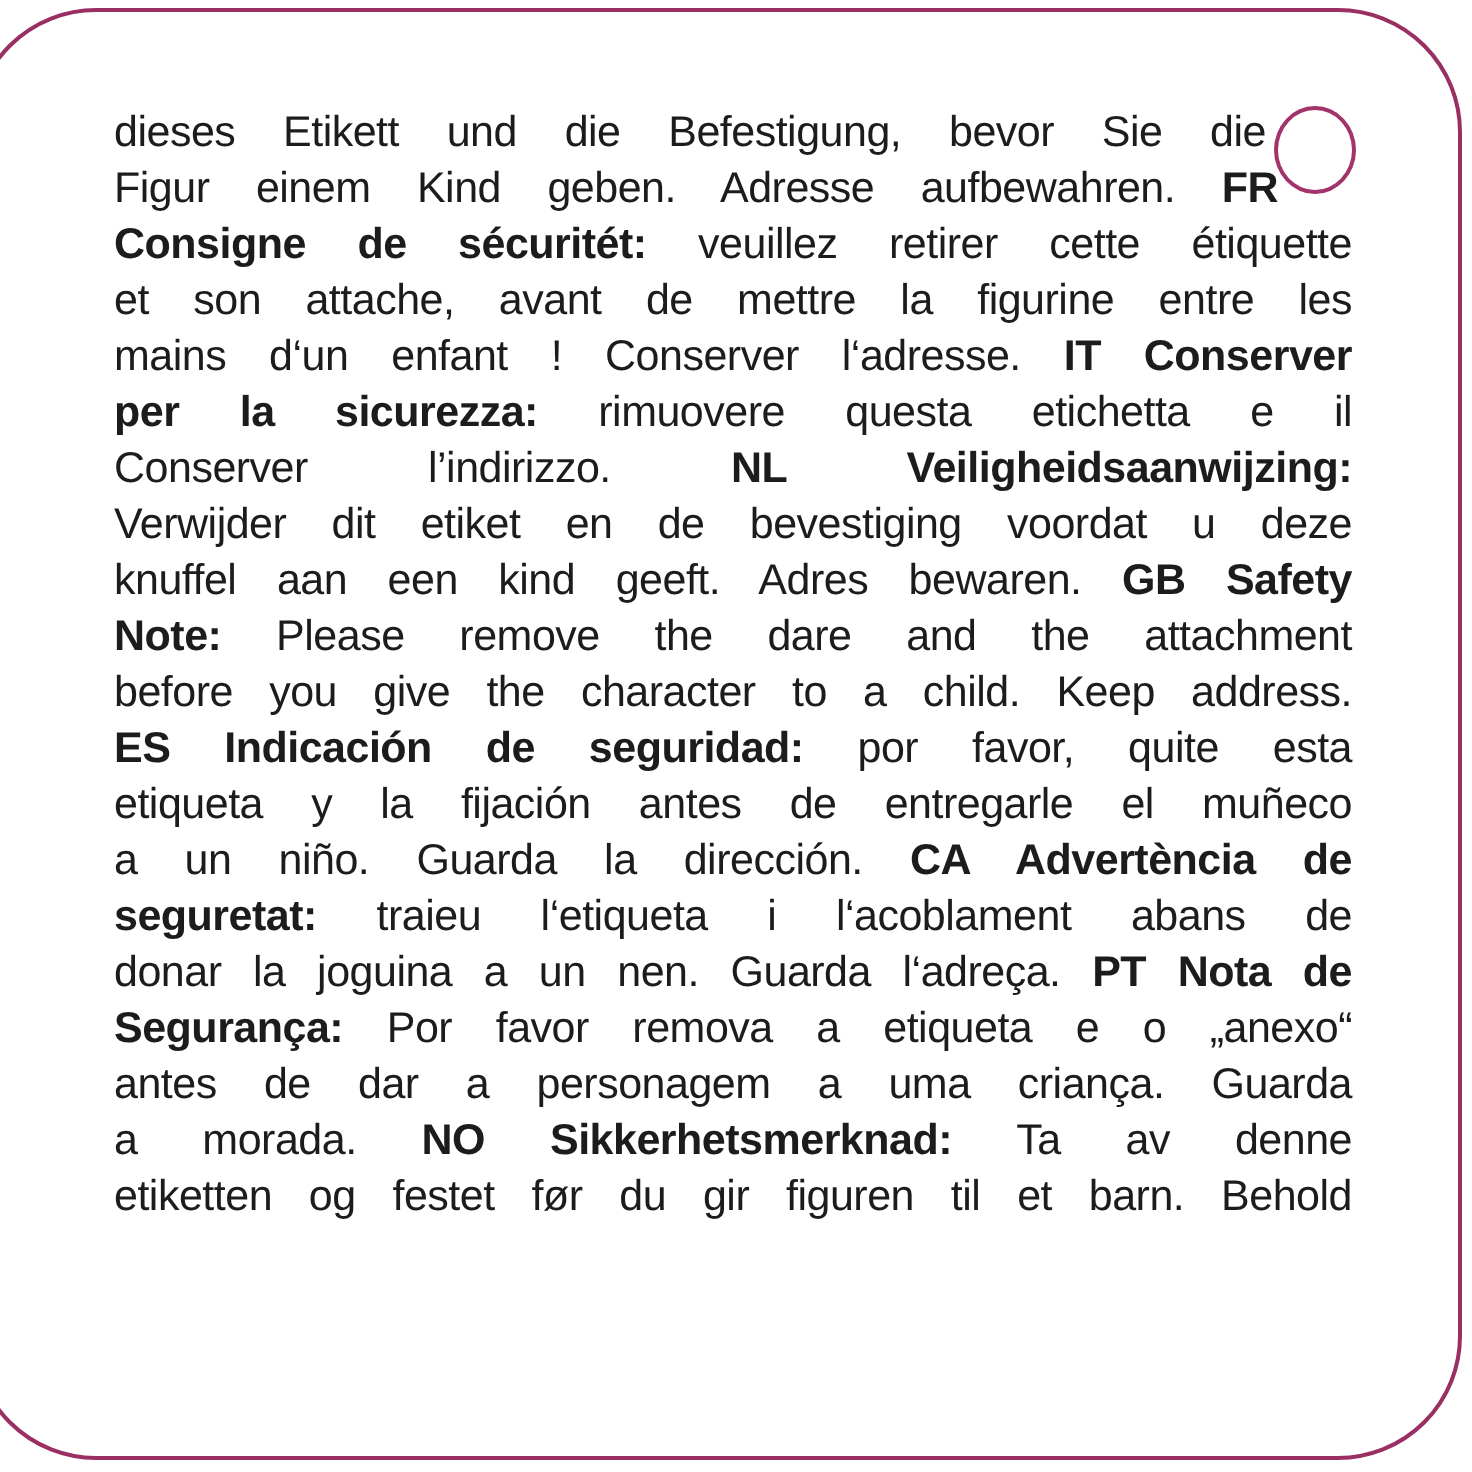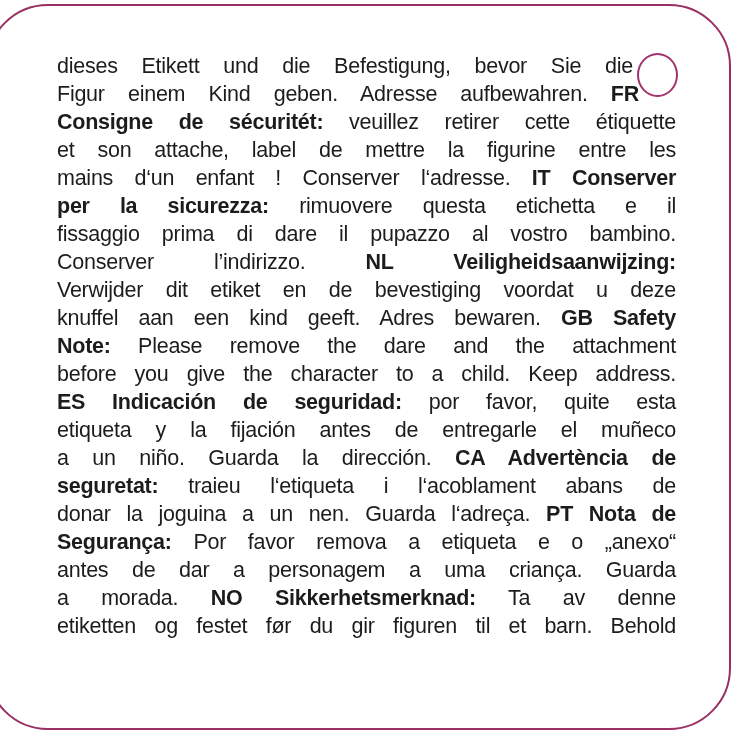--- a/index.html
+++ b/index.html
@@ -63,24 +63,23 @@
 </head>
 <body>
 
 <div id="stage">
   <div class="border-rect" style="border-color: rgb(154, 47, 99);"></div>
   <div class="hang-hole"></div>
   <div class="text-block" style="color: rgb(28, 28, 28);">
       <div class="line line-2"><span>dieses Etikett und die Befestigung, bevor Sie die</span></div>
       <div class="line line-3"><span>Figur einem Kind geben. Adresse aufbewahren. </span><b>FR</b></div>
       <div class="line line-4"><b>Consigne de sécuritét:</b><span> veuillez retirer cette étiquette</span></div>
-      <div class="line line-5"><span>et son attache, label de mettre la figurine entre les</span></div>
+      <div class="line line-5"><span>et son attache, avant de mettre la figurine entre les</span></div>
       <div class="line line-6"><span>mains d‘un enfant ! Conserver l‘adresse. </span><b>IT Conserver</b></div>
       <div class="line line-7"><b>per la sicurezza:</b><span> rimuovere questa etichetta e il</span></div>
-      <div class="line line-8"><span>fissaggio prima di dare il pupazzo al vostro bambino.</span></div>
       <div class="line line-9"><span>Conserver l’indirizzo. </span><b>NL Veiligheidsaanwijzing:</b></div>
       <div class="line line-10"><span>Verwijder dit etiket en de bevestiging voordat u deze</span></div>
       <div class="line line-11"><span>knuffel aan een kind geeft. Adres bewaren. </span><b>GB Safety</b></div>
       <div class="line line-12"><b>Note:</b><span> Please remove the dare and the attachment</span></div>
       <div class="line line-13"><span>before you give the character to a child. Keep address.</span></div>
       <div class="line line-14"><b>ES Indicación de seguridad:</b><span> por favor, quite esta</span></div>
       <div class="line line-15"><span>etiqueta y la fijación antes de entregarle el muñeco</span></div>
       <div class="line line-16"><span>a un niño. Guarda la dirección. </span><b>CA Advertència de</b></div>
       <div class="line line-17"><b>seguretat:</b><span> traieu l‘etiqueta i l‘acoblament abans de</span></div>
       <div class="line line-18"><span>donar la joguina a un nen. Guarda l‘adreça. </span><b>PT Nota de</b></div>

